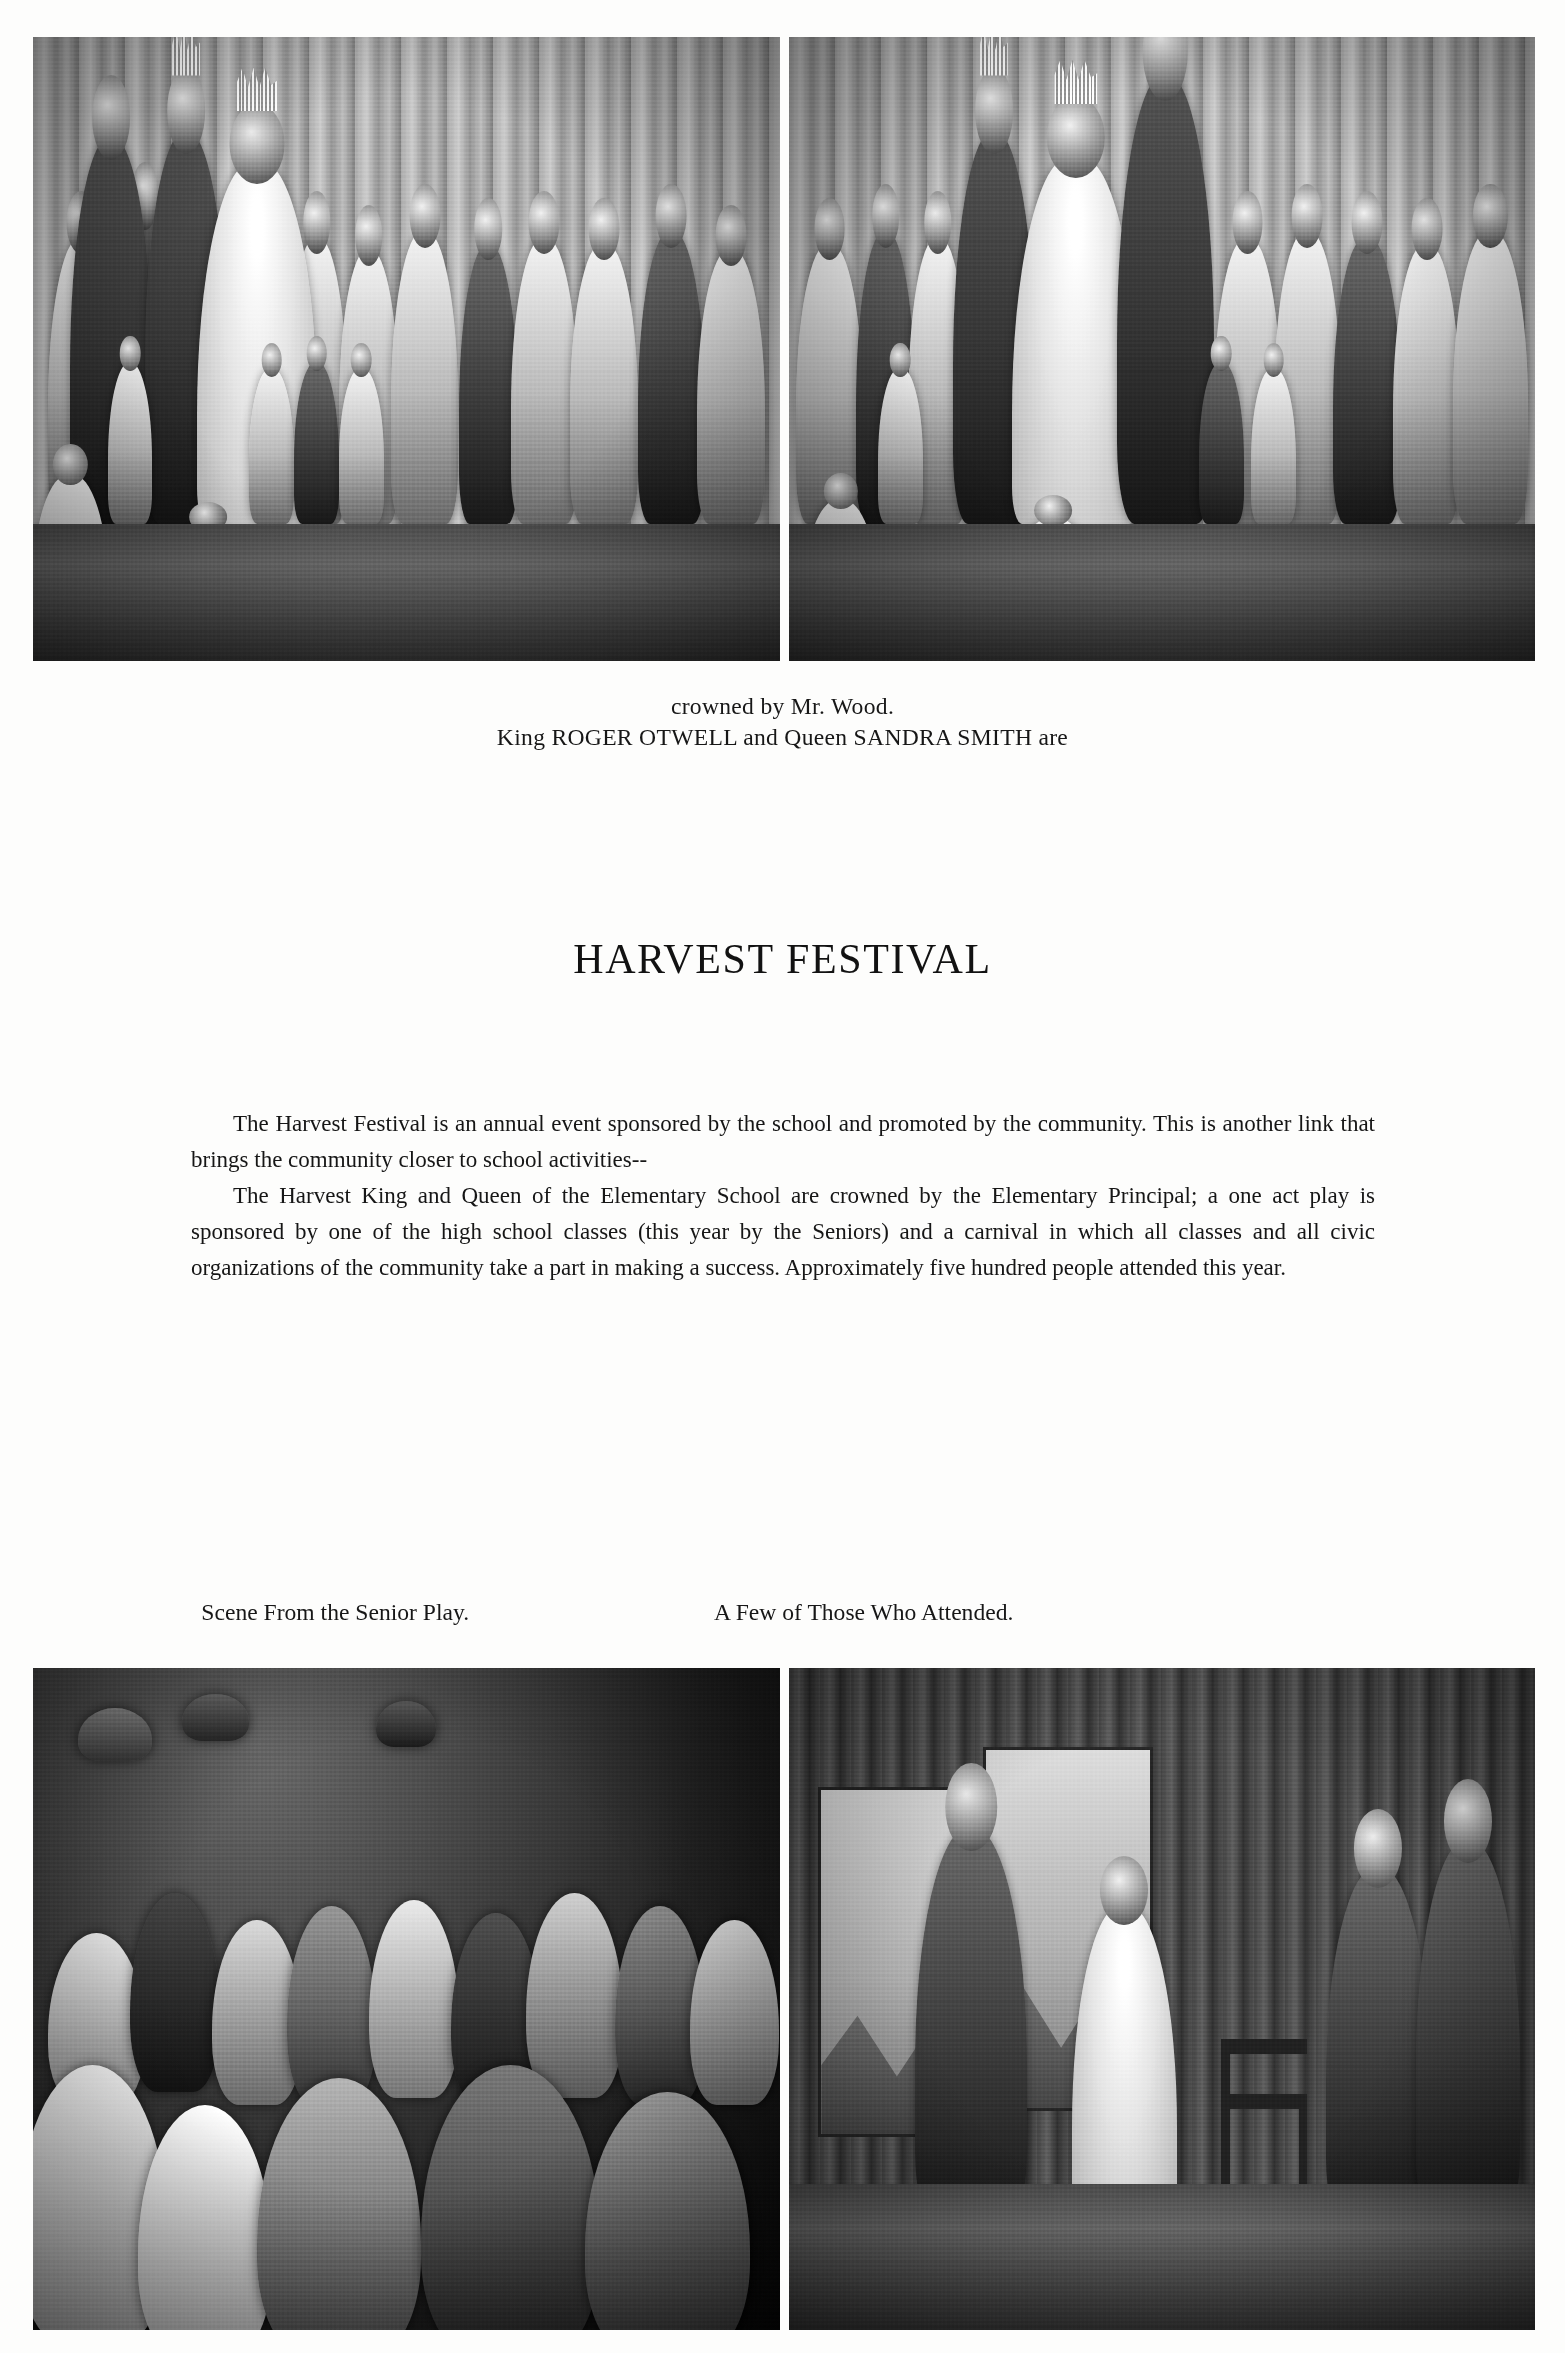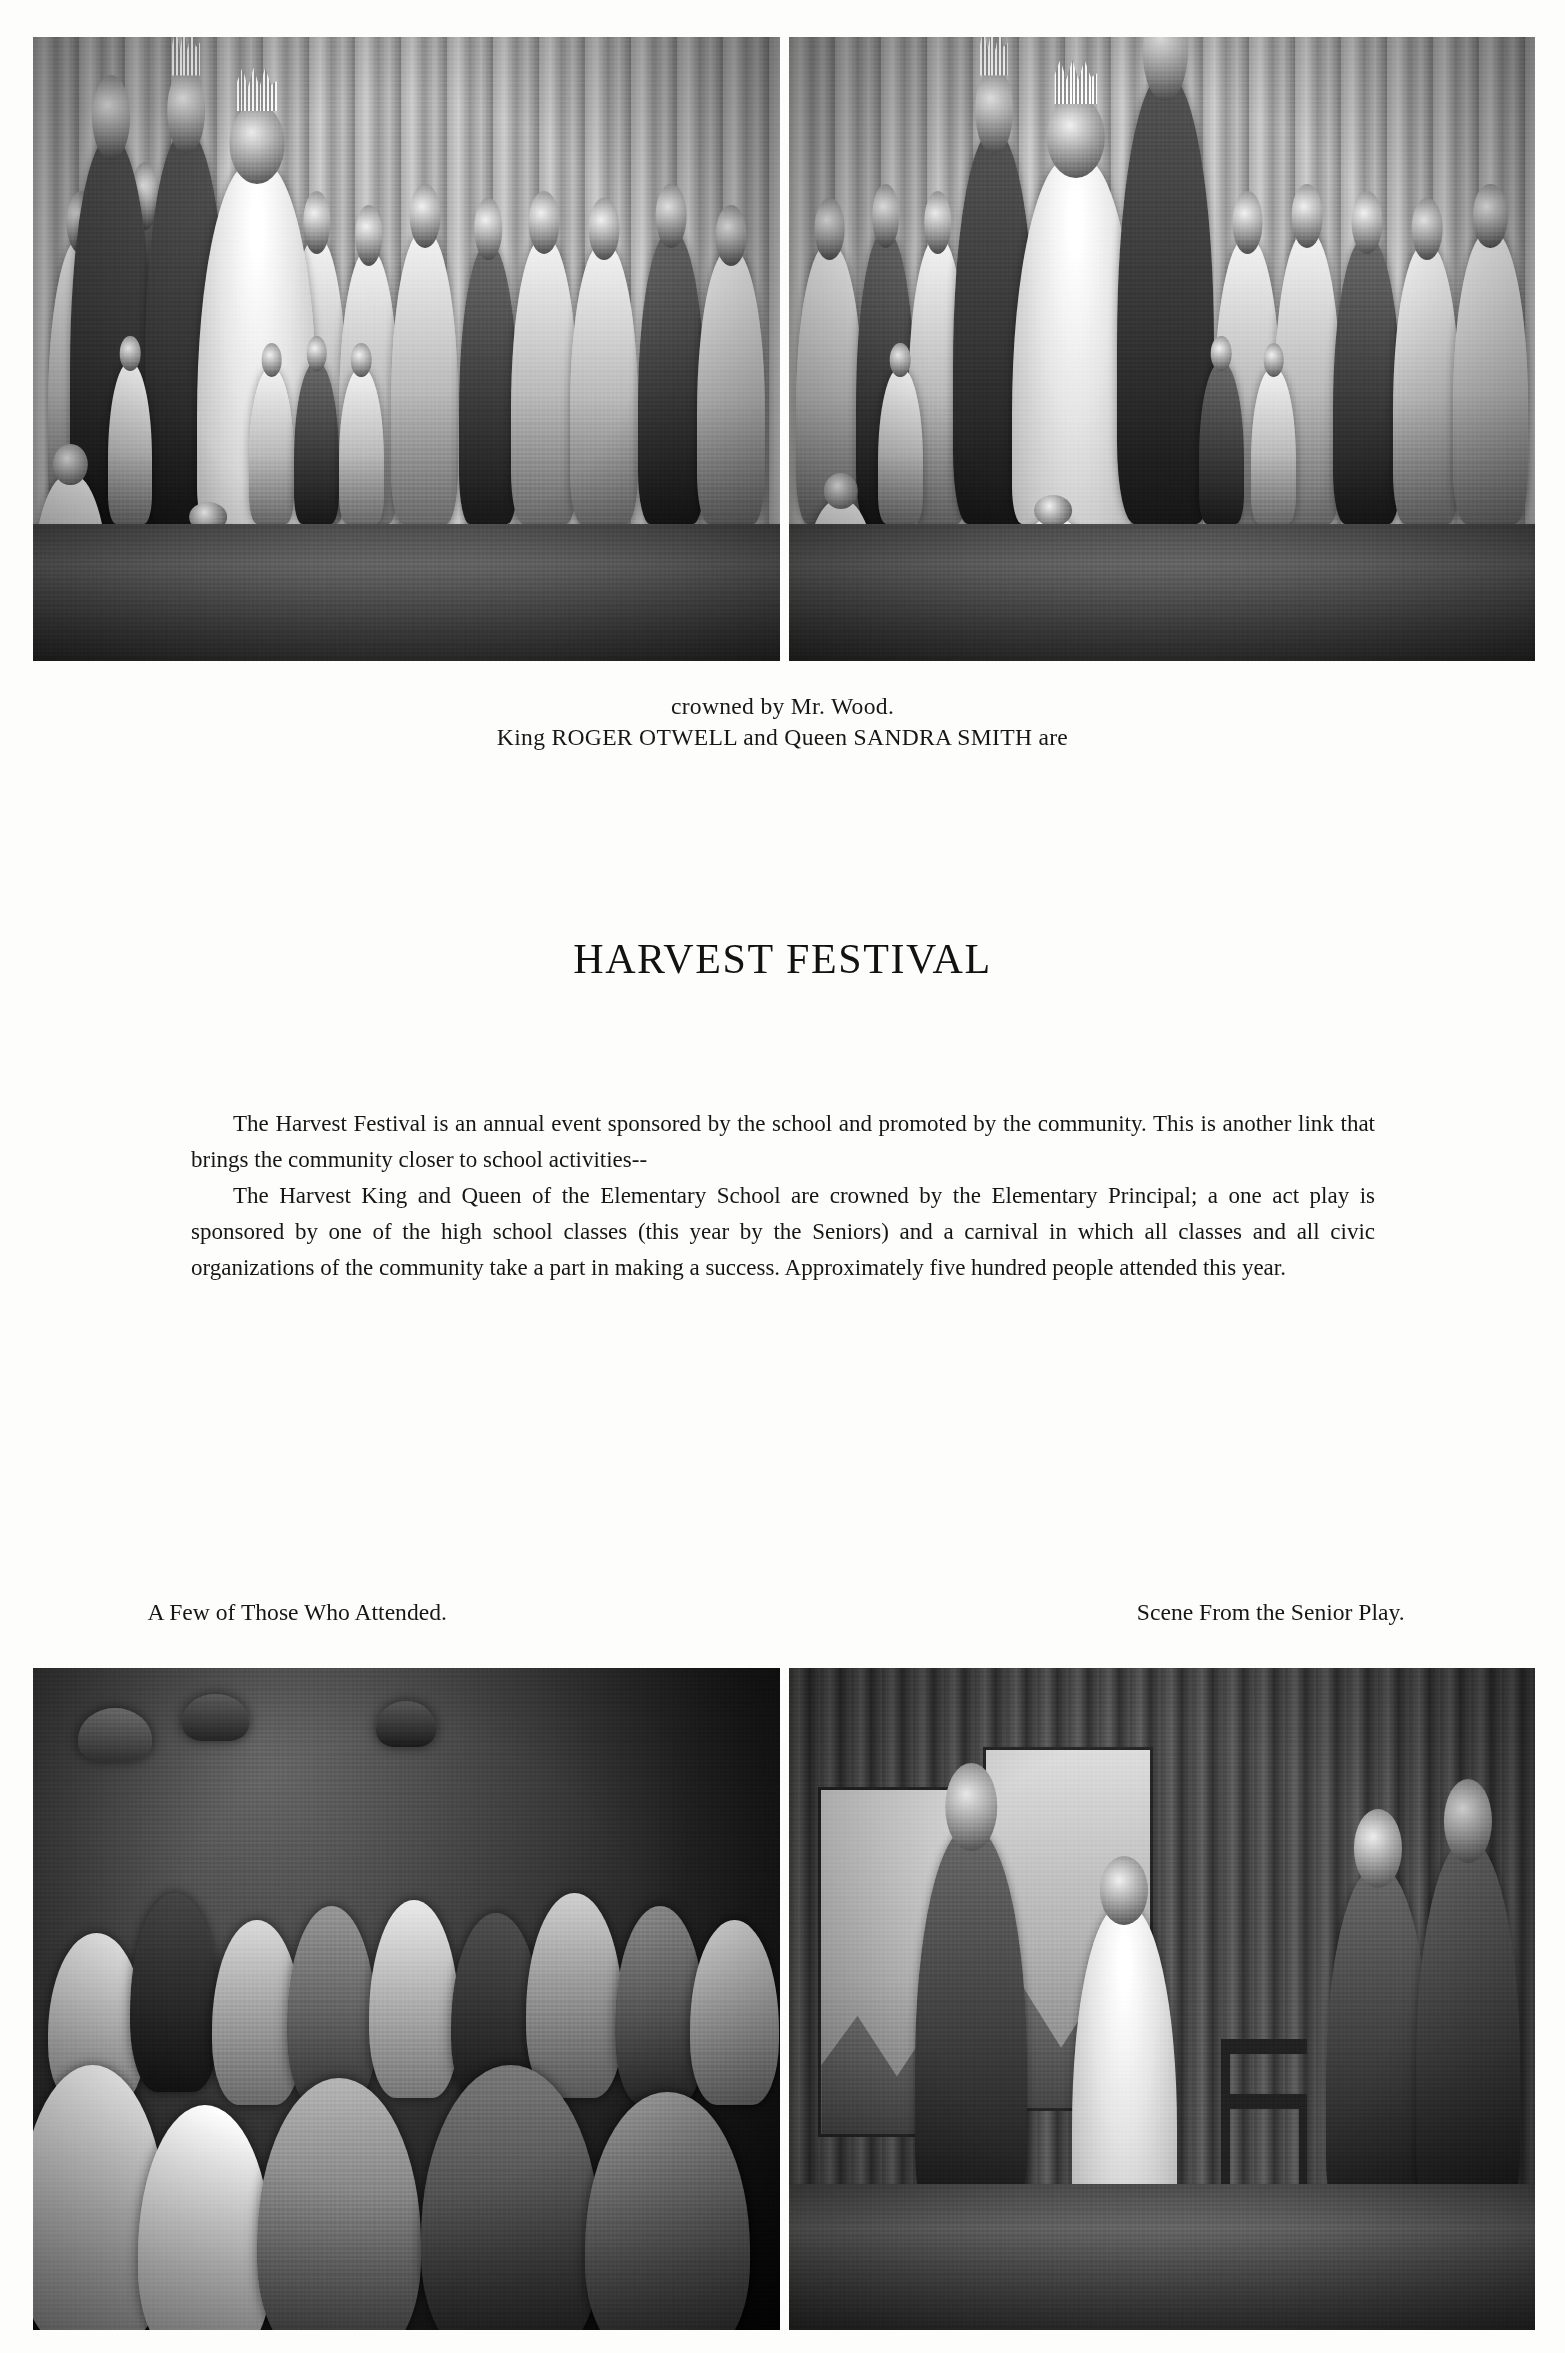--- a/index.html
+++ b/index.html
@@ -379,22 +379,22 @@
   </div>
 
   <h1 class="section-title">HARVEST FESTIVAL</h1>
 
   <div class="body-copy">
     <p class="indent">The Harvest Festival is an annual event sponsored by the school and  promoted by the community.  This is another link that brings the community closer to  school activities--</p>
     <p class="indent">The Harvest King and Queen of the Elementary School are crowned by the Elementary Principal; a one act play is sponsored by one of the high school  classes (this year by the Seniors)  and a  carnival  in which all classes and all civic organizations of the community take a part  in  making  a success. Approximately five hundred people attended this year.</p>
   </div>
 
   <div class="photo-captions">
+    <div class="cap right">Scene From the Senior Play.</div>
     <div class="cap left">A Few of Those Who Attended.</div>
-    <div class="cap right">Scene From the Senior Play.</div>
   </div>
 
   <div class="photo-row bottom">
 
     <div class="photo">
       <div class="crowd">
 
         <div class="c" style="left:6%;  top:6%;  width:10%; height:8%;  background:linear-gradient(180deg,#8a8680,#45423f);"></div>
         <div class="c" style="left:20%; top:4%;  width:9%;  height:7%;  background:linear-gradient(180deg,#6e6a65,#322f2d);"></div>
         <div class="c" style="left:46%; top:5%;  width:8%;  height:7%;  background:linear-gradient(180deg,#605c58,#242221);"></div>

